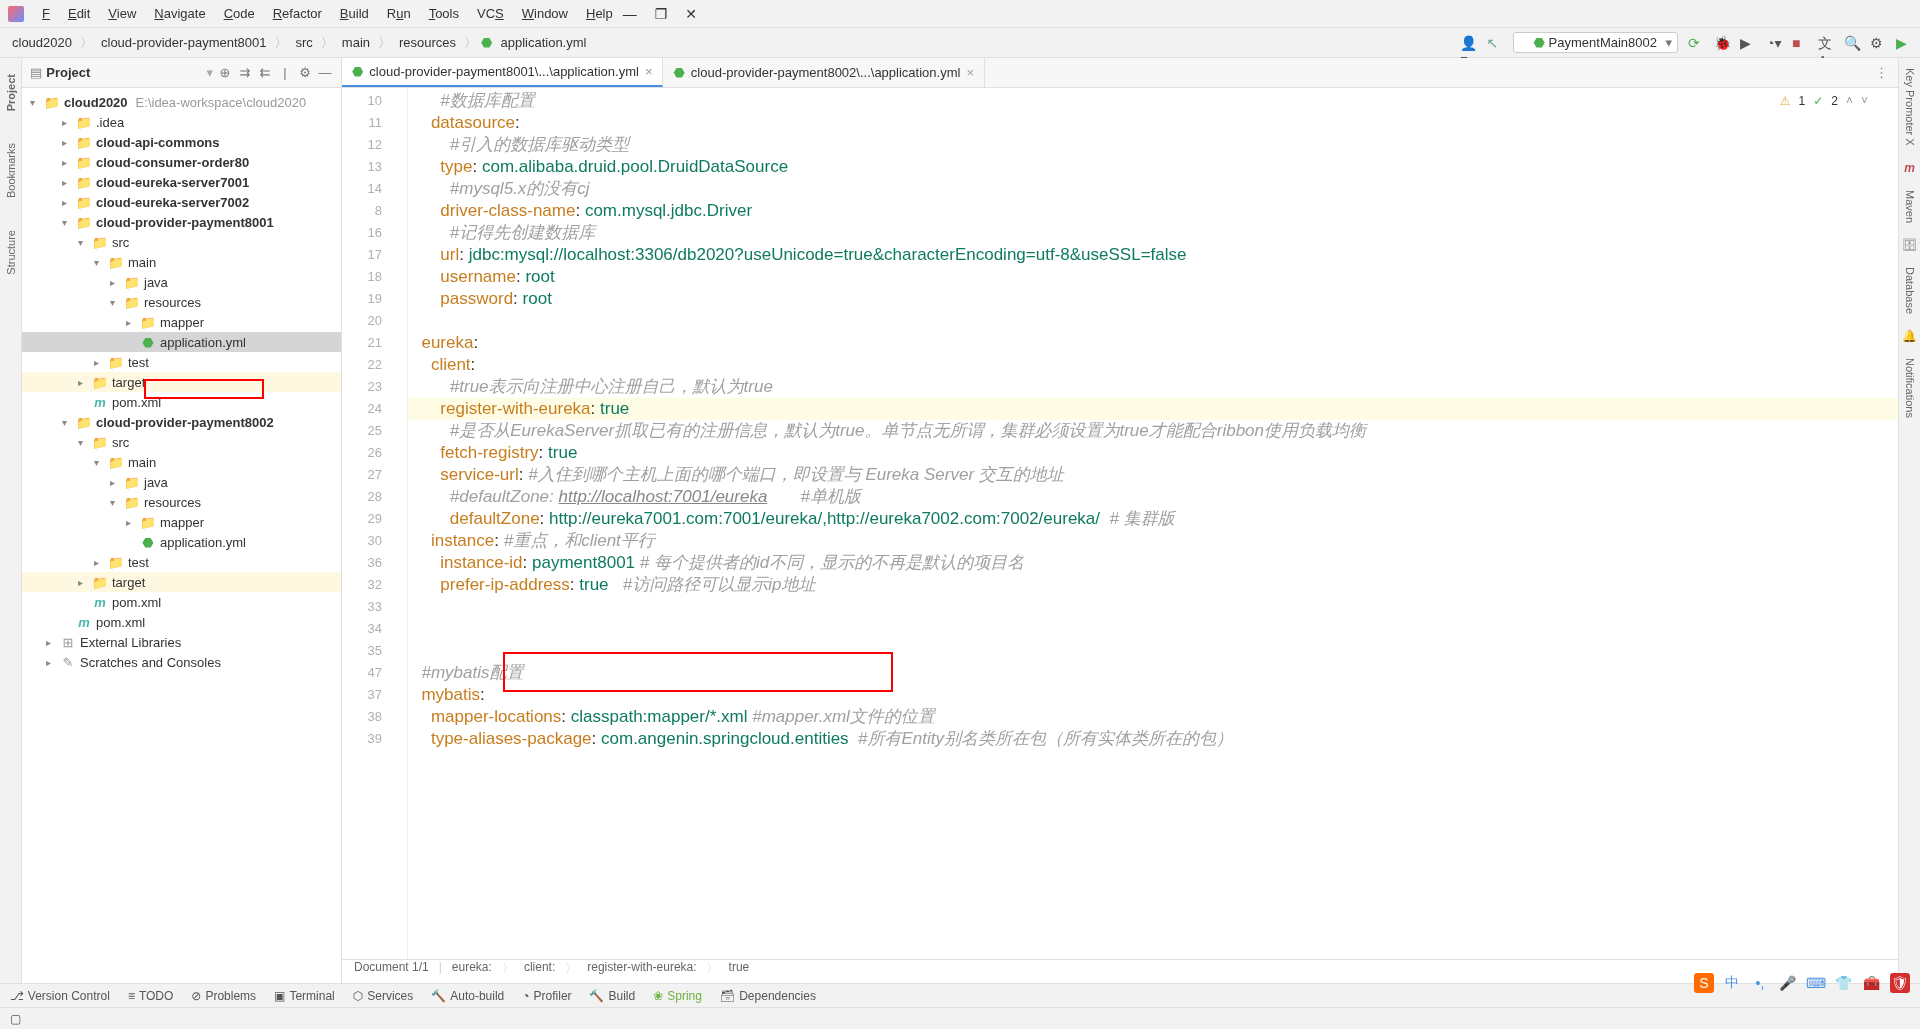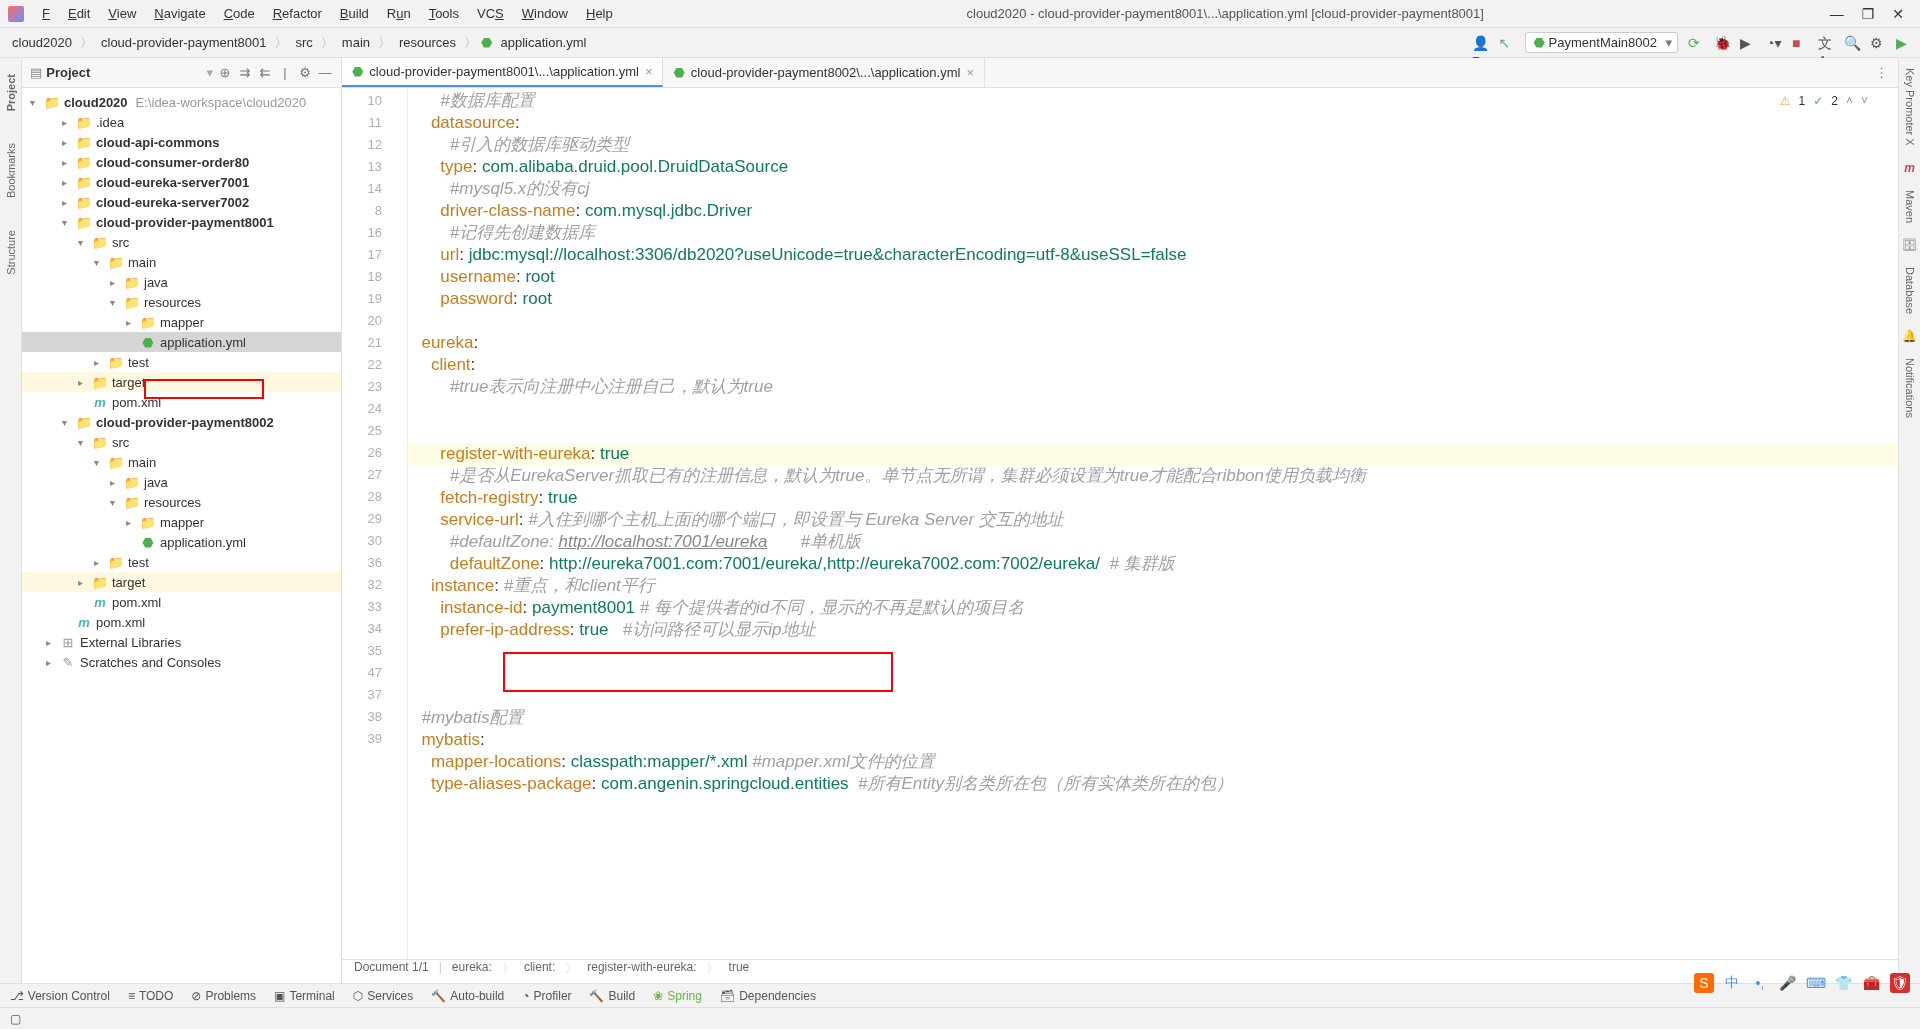--- a/index.html
+++ b/index.html
@@ -10,21 +10,21 @@
 .menubar .menu-item u { text-decoration: underline; }
 .menubar .title { flex: 1; text-align: center; color: #555; }
 .menubar .winctrl { display: flex; gap: 18px; padding-right: 8px; }
 .menubar .winctrl span { cursor: pointer; font-size: 14px; }
 .navbar { display: flex; align-items: center; height: 30px; background: #f2f2f2; padding: 0 8px; border-bottom: 1px solid #e0e0e0; }
 .breadcrumb { display: flex; align-items: center; gap: 4px; flex: 1; }
 .breadcrumb span.sep { color: #aaa; }
 .breadcrumb .crumb { padding: 2px 4px; }
 .breadcrumb .icon-yml { color: #4caf50; }
 .toolbar-right { display: flex; align-items: center; gap: 10px; }
-.toolbar-right .combo { background: #fff; border: 1px solid #ccc; padding: 2px 20px 2px 8px; border-radius: 3px; position: relative; }
+.toolbar-right .combo { background: #fff; border: 1px solid #ccc; padding: 2px 20px 2px 20px; border-radius: 3px; position: relative; }
 .toolbar-right .combo::after { content: "▾"; position: absolute; right: 5px; color: #777; }
 .toolbar-right .ticon { width: 16px; height: 16px; cursor: pointer; font-size: 14px; color: #555; }
 .main { display: flex; height: calc(100% - 28px - 30px - 24px - 22px); }
 .left-gutter { width: 22px; background: #f2f2f2; border-right: 1px solid #e0e0e0; display: flex; flex-direction: column; align-items: center; padding-top: 10px; gap: 20px; }
 .left-gutter .vtab { writing-mode: vertical-rl; transform: rotate(180deg); font-size: 11px; color: #666; cursor: pointer; padding: 6px 2px; }
 .project-panel { width: 320px; background: #fff; border-right: 1px solid #e0e0e0; display: flex; flex-direction: column; }
 .project-header { display: flex; align-items: center; height: 30px; padding: 0 8px; border-bottom: 1px solid #e0e0e0; background: #f7f7f7; }
 .project-header .folder-icon { color: #888; margin-right: 4px; }
 .project-header .title { flex: 1; font-weight: bold; }
 .project-header .hicon { width: 16px; text-align: center; color: #777; cursor: pointer; margin-left: 4px; font-size: 13px; }
@@ -45,21 +45,21 @@
 .tabs { display: flex; height: 30px; background: #f7f7f7; border-bottom: 1px solid #e0e0e0; align-items: center; }
 .tab { display: flex; align-items: center; padding: 0 10px; height: 100%; border-right: 1px solid #e0e0e0; cursor: pointer; gap: 6px; }
 .tab.active { background: #fff; border-bottom: 2px solid #4a90e2; }
 .tab .close { color: #999; cursor: pointer; }
 .tabs .more { margin-left: auto; padding: 0 10px; color: #888; cursor: pointer; }
 .editor-body { flex: 1; display: flex; position: relative; overflow: hidden; }
 .gutter { width: 50px; background: #fff; text-align: right; padding-right: 10px; color: #b0b0b0; font-family: 'Consolas', monospace; font-size: 13px; line-height: 22px; padding-top: 2px; }
 .fold-gutter { width: 16px; background: #fff; border-right: 1px solid #eee; }
 .code { flex: 1; font-family: 'Consolas', monospace; font-size: 17px; line-height: 22px; padding-top: 2px; white-space: pre; position: relative; }
 .code .line { height: 22px; padding-left: 4px; }
-.code .hl-line { background: #fffce6; margin-top: 45px; }
+.code .hl-line { background: #fffce6; }
 .kw { color: #c77d1e; }
 .val { color: #0e7a5f; }
 .cm { color: #a0a0a0; font-style: italic; }
 .url { color: #888; text-decoration: underline; }
 .editor-badges { position: absolute; top: 6px; right: 30px; display: flex; gap: 8px; align-items: center; font-size: 12px; }
 .editor-badges .warn { color: #e6a23c; }
 .editor-badges .typo { color: #4caf50; }
 .redbox2 { position: absolute; border: 2px solid red; left: 503px; top: 652px; width: 390px; height: 40px; pointer-events: none; }
 .right-gutter { width: 22px; background: #f2f2f2; border-left: 1px solid #e0e0e0; display: flex; flex-direction: column; align-items: center; padding-top: 10px; gap: 15px; }
 .right-gutter .vtab { writing-mode: vertical-rl; font-size: 11px; color: #666; cursor: pointer; }
@@ -83,21 +83,20 @@
   <div class="menu-item"><u>V</u>iew</div>
   <div class="menu-item"><u>N</u>avigate</div>
   <div class="menu-item"><u>C</u>ode</div>
   <div class="menu-item"><u>R</u>efactor</div>
   <div class="menu-item"><u>B</u>uild</div>
   <div class="menu-item">R<u>u</u>n</div>
   <div class="menu-item"><u>T</u>ools</div>
   <div class="menu-item">VC<u>S</u></div>
   <div class="menu-item"><u>W</u>indow</div>
   <div class="menu-item"><u>H</u>elp</div>
-  <div class="title">cloud2020 - cloud-provider-payment8001\...\application.yml [cloud-provider-payment8001]</div>
   <div class="winctrl">
     <span>—</span>
     <span>❐</span>
     <span>✕</span>
   </div>
 </div>
 
 <div class="navbar">
   <div class="breadcrumb">
     <span class="crumb">cloud2020</span>

